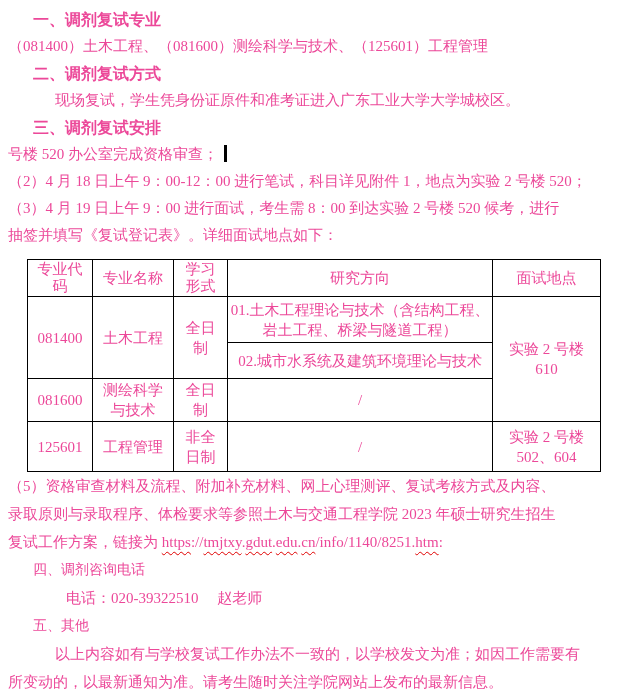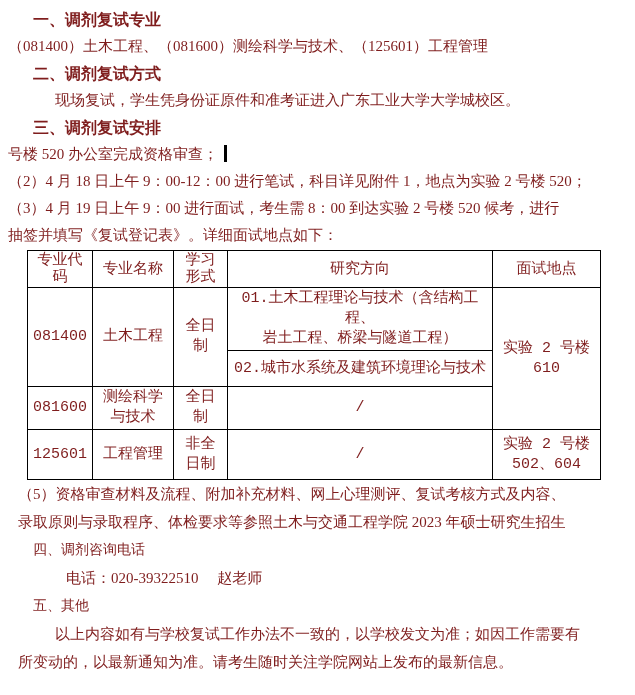--- a/index.html
+++ b/index.html
@@ -4,45 +4,44 @@
 <style>
   * { margin: 0; padding: 0; box-sizing: border-box; }
   html, body { background: #ffffff; }
   .page {
     position: relative;
     width: 635px;
     height: 695px;
     background: #ffffff;
     overflow: hidden;
     font-family: "Liberation Serif", "DejaVu Serif", serif;
-    color: #7f1d1d;
+    color: #ec4899;
     font-size: 15px;
     padding: 6px 8px 0 8px;
   }
   .ln { line-height: 27px; height: 27px; white-space: pre; overflow: visible; }
-  .ln-b { line-height: 28px; height: 28px; white-space: pre; overflow: visible; margin-left: 10px; }
+  .ln-b { line-height: 28px; height: 28px; white-space: pre; overflow: visible; }
   .heading { font-weight: bold; font-size: 16px; margin-left: 25px; }
   .heading-plain { font-weight: normal; font-size: 14px; margin-left: 25px; }
   .indent2 { margin-left: 47px; }
   .indent-tel { margin-left: 58px; }
   .caret {
     display: inline-block;
     width: 3px;
     height: 17px;
     background: #000000;
     vertical-align: -3px;
     margin-left: 6px;
   }
   table.sched {
     border-collapse: collapse;
     table-layout: fixed;
     width: 573px;
     margin-left: 19px;
-    margin-top: 1px;
-    font-family: Liberation Mono, monospace;
+    margin-top: 10px;
   }
   table.sched th, table.sched td {
     border: 1px solid #000000;
     text-align: center;
     vertical-align: middle;
     white-space: pre-line;
     padding: 1px 2px;
     font-weight: normal;
     font-size: 15px;
     line-height: 20px;
@@ -126,20 +125,21 @@
 日制</td>
       <td>/</td>
       <td class="loc2">实验 2 号楼
 502、604</td>
     </tr>
   </tbody>
     </table>
 
   <div class="ln-b">（5）资格审查材料及流程、附加补充材料、网上心理测评、复试考核方式及内容、</div>
   <div class="ln-b">录取原则与录取程序、体检要求等参照土木与交通工程学院 2023 年硕士研究生招生</div>
+  <div class="ln-b"><span>复试工作方案，链接为 </span><span><span class="sq">https</span><span>://</span><span class="sq">tmjtxy</span><span>.</span><span class="sq">gdut</span><span>.</span><span class="sq">edu</span><span>.</span><span class="sq">cn</span><span>/info/1140/8251.</span><span class="sq">htm</span><span>:</span></span></div>
 
   <div class="ln-b heading-plain">四、调剂咨询电话</div>
   <div class="ln-b indent-tel">电话：020-39322510　 赵老师</div>
 
   <div class="ln-b heading-plain">五、其他</div>
   <div class="ln-b indent2">以上内容如有与学校复试工作办法不一致的，以学校发文为准；如因工作需要有</div>
   <div class="ln-b">所变动的，以最新通知为准。请考生随时关注学院网站上发布的最新信息。</div>
 
 </div>
 

